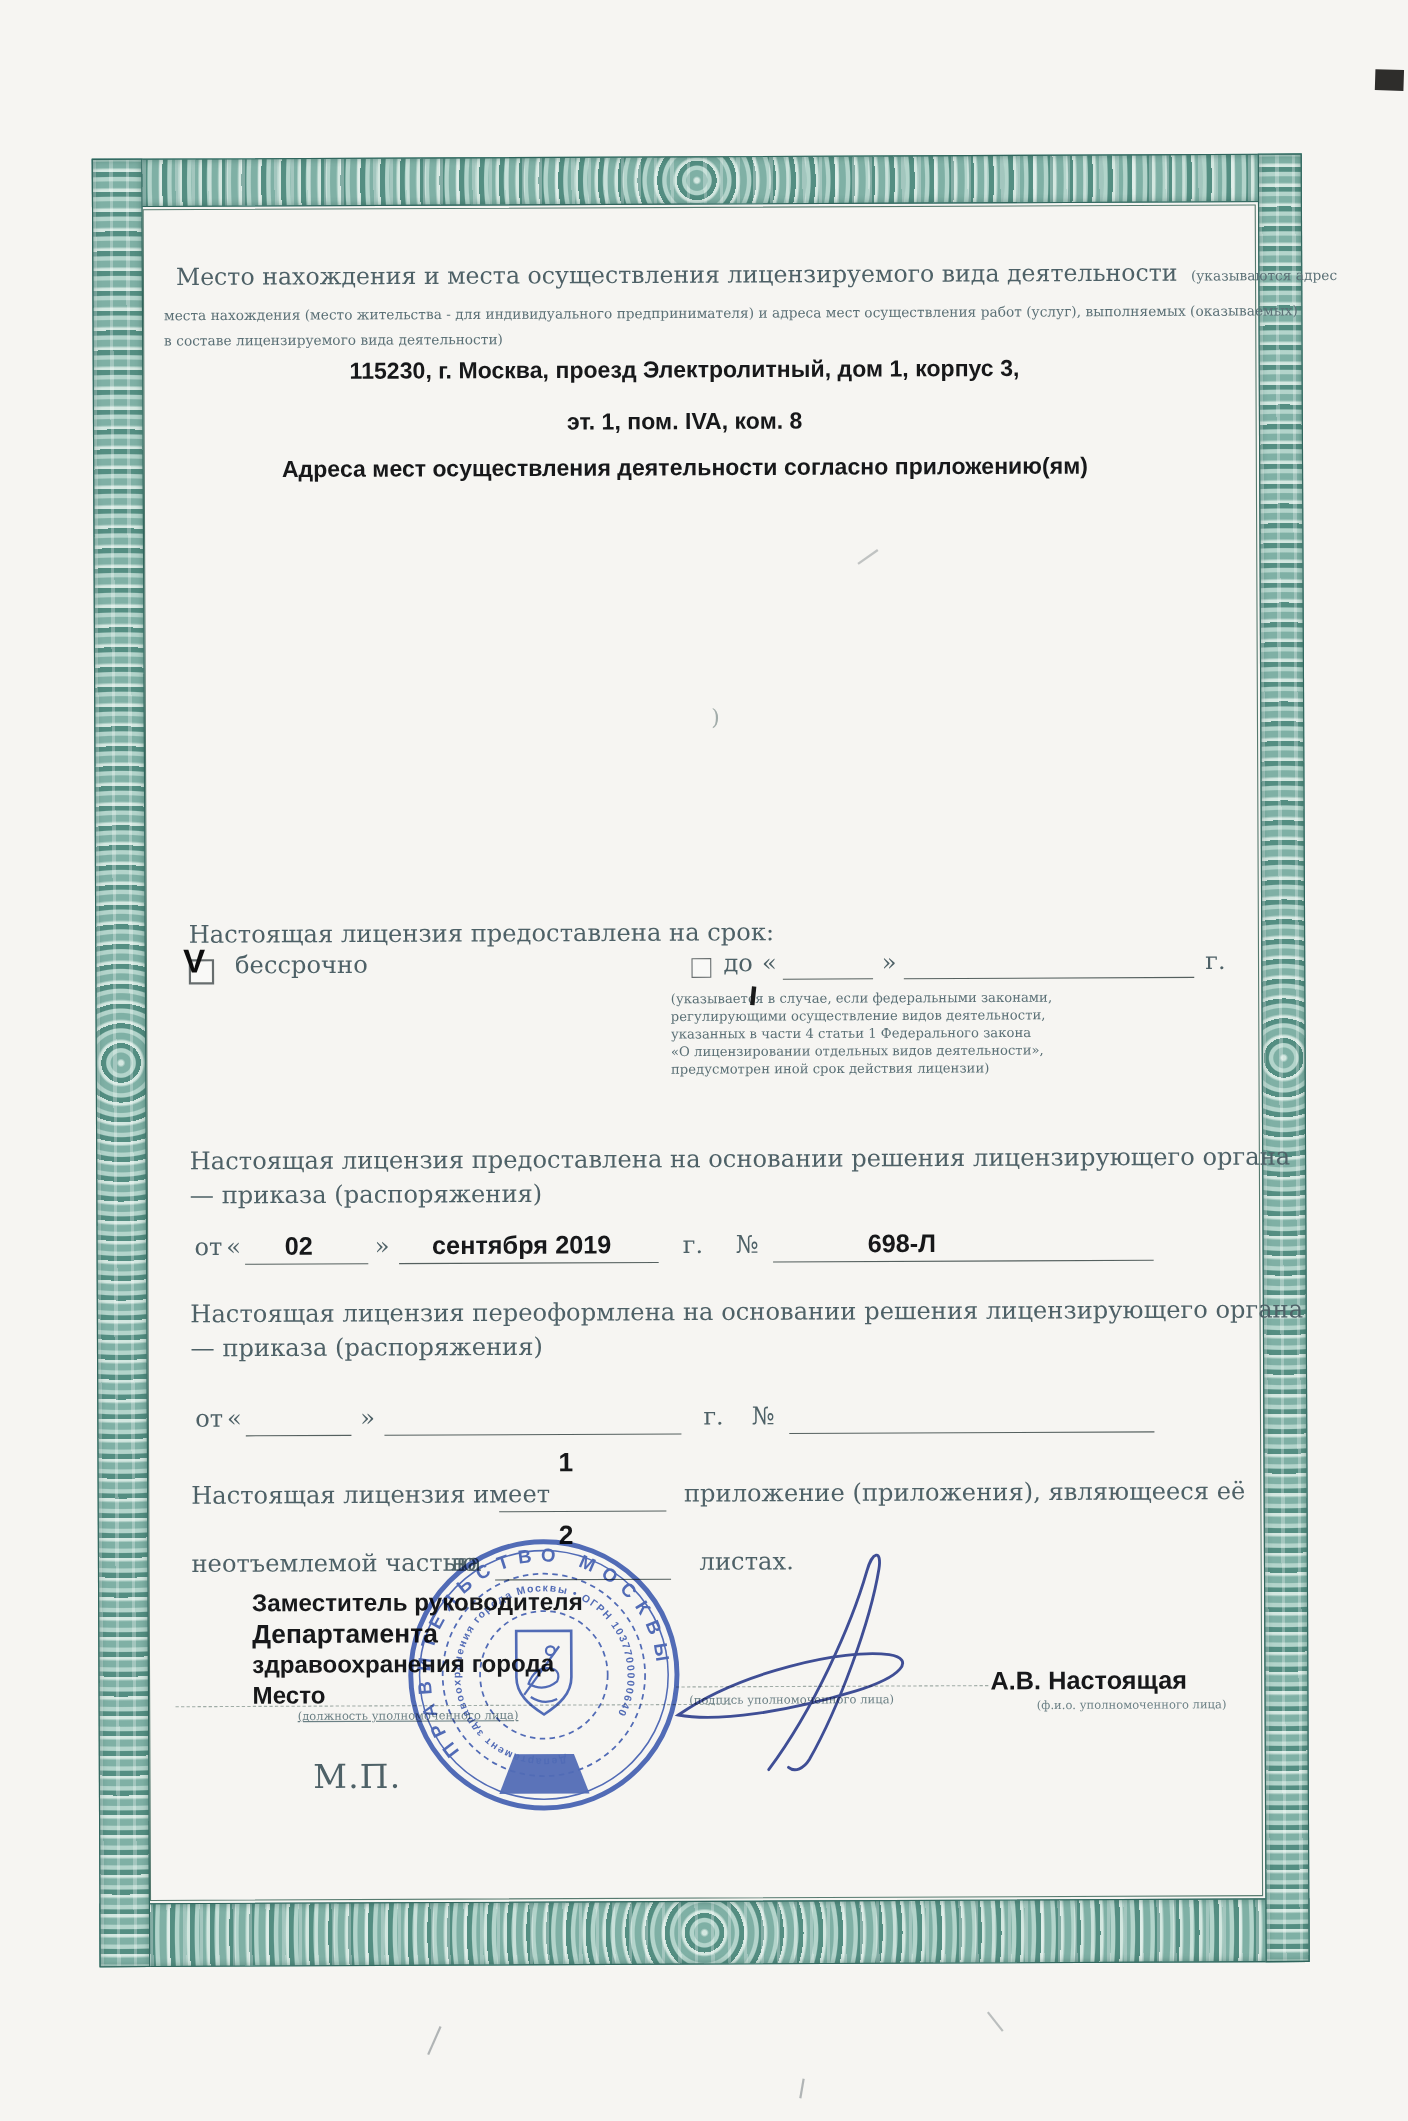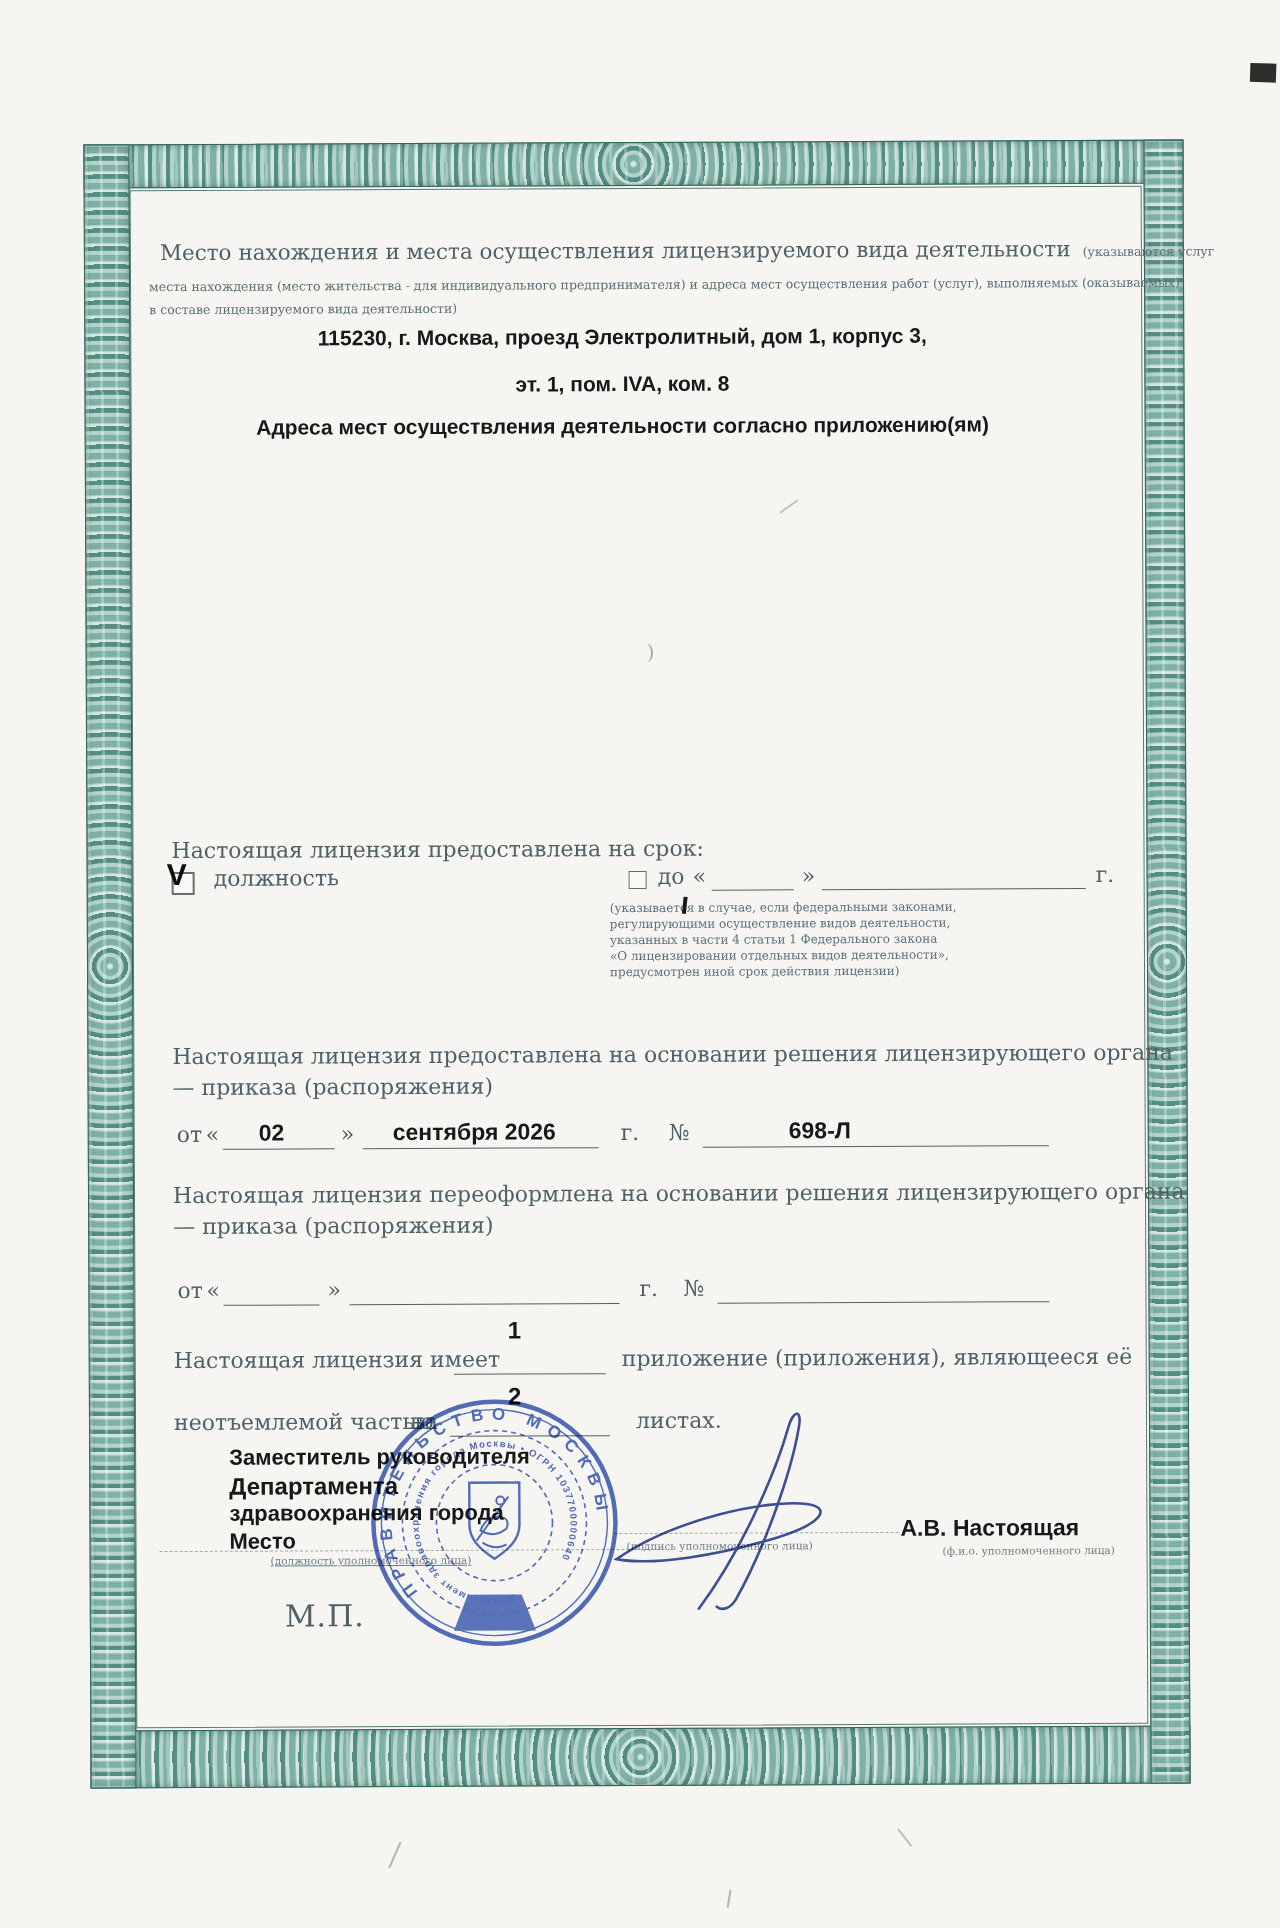--- a/index.html
+++ b/index.html
@@ -44,36 +44,36 @@
   <div class="band" style="left:87px;top:142px;width:1098px;height:42px;"></div>
   <div class="band" style="left:87px;top:1728px;width:1098px;height:56px;"></div>
   <div class="band" style="left:87px;top:142px;width:44px;height:1642px;"></div>
   <div class="band" style="left:1147px;top:142px;width:38px;height:1642px;"></div>
   <div class="inner-frame"></div>
 
   <div class="abs mark" style="left:1254px;top:66px;width:26px;height:19px;background:#2e2d2b;transform:rotate(2deg);"></div>
 
   <div class="abs" style="left:163px;top:238px;white-space:nowrap;">
     <span class="serif" style="font-size:21.5px;">Место нахождения и места осуществления лицензируемого вида деятельности</span>
-    <span class="serif-sm" style="margin-left:7px;">(указываются услуг</span>
+    <span class="serif-sm" style="margin-left:7px;">(указываются адрес</span>
   </div>
   <div class="abs serif-sm" style="left:152px;top:277px;">места нахождения (место жительства - для индивидуального предпринимателя) и адреса мест осуществления работ (услуг), выполняемых (оказываемых)</div>
   <div class="abs serif-sm" style="left:152px;top:300px;">в составе лицензируемого вида деятельности)</div>
 
   <div class="abs bold-ink" style="left:140px;top:325px;width:970px;text-align:center;font-size:21px;">115230, г. Москва, проезд Электролитный, дом 1, корпус 3,</div>
   <div class="abs bold-ink" style="left:140px;top:372px;width:970px;text-align:center;font-size:21px;">эт. 1, пом. IVA, ком. 8</div>
   <div class="abs bold-ink" style="left:140px;top:414px;width:970px;text-align:center;font-size:21px;">Адреса мест осуществления деятельности согласно приложению(ям)</div>
 
   <div class="scanmark" style="left:790px;top:496px;width:2px;height:22px;transform:rotate(55deg);opacity:.55;"></div>
   <div class="abs serif" style="left:648px;top:640px;color:#8d9a98;font-size:20px;opacity:.8;">)</div>
 
   <div class="abs serif" style="left:172px;top:836px;">Настоящая лицензия предоставлена на срок:</div>
   <div class="abs chk" style="left:172px;top:870px;width:19px;height:19px;"></div>
   <div class="abs bold-ink" style="left:167px;top:856px;font-size:30px;color:#0d0d0d;">V</div>
-  <div class="abs serif" style="left:214px;top:864px;">должность</div>
+  <div class="abs serif" style="left:214px;top:864px;">бессрочно</div>
 
   <div class="abs chk" style="left:629px;top:871px;width:16px;height:16px;border-width:1.5px;"></div>
   <div class="abs serif" style="left:658px;top:864px;">до</div>
   <div class="abs serif" style="left:693px;top:864px;">«</div>
   <div class="abs uline" style="left:712px;top:864px;width:82px;height:26px;"></div>
   <div class="abs serif" style="left:802px;top:864px;">»</div>
   <div class="abs uline" style="left:822px;top:864px;width:264px;height:26px;"></div>
   <div class="abs serif" style="left:1096px;top:864px;">г.</div>
 
   <div class="abs serif-sm" style="left:610px;top:901px;font-size:12px;">(указывается в случае, если федеральными законами,</div>
@@ -85,21 +85,21 @@
 
   <div class="abs serif" style="left:172px;top:1042px;">Настоящая лицензия предоставлена на основании решения лицензирующего органа</div>
   <div class="abs serif" style="left:172px;top:1073px;">— приказа (распоряжения)</div>
 
   <div class="abs serif" style="left:176px;top:1120px;">от</div>
   <div class="abs serif" style="left:205px;top:1120px;">«</div>
   <div class="abs uline" style="left:222px;top:1120px;width:112px;height:27px;"></div>
   <div class="abs bold-ink" style="left:258px;top:1118px;font-size:23px;">02</div>
   <div class="abs serif" style="left:340px;top:1120px;">»</div>
   <div class="abs uline" style="left:362px;top:1120px;width:236px;height:27px;"></div>
-  <div class="abs bold-ink" style="left:392px;top:1118px;font-size:23px;">сентября 2026</div>
+  <div class="abs bold-ink" style="left:392px;top:1118px;font-size:23px;">сентября 2019</div>
   <div class="abs serif" style="left:620px;top:1120px;">г.</div>
   <div class="abs serif" style="left:668px;top:1120px;">№</div>
   <div class="abs uline" style="left:702px;top:1120px;width:346px;height:27px;"></div>
   <div class="abs bold-ink" style="left:788px;top:1118px;font-size:23px;">698-Л</div>
 
   <div class="abs serif" style="left:172px;top:1181px;">Настоящая лицензия переоформлена на основании решения лицензирующего органа</div>
   <div class="abs serif" style="left:172px;top:1212px;">— приказа (распоряжения)</div>
 
   <div class="abs serif" style="left:176px;top:1276px;">от</div>
   <div class="abs serif" style="left:205px;top:1276px;">«</div>

